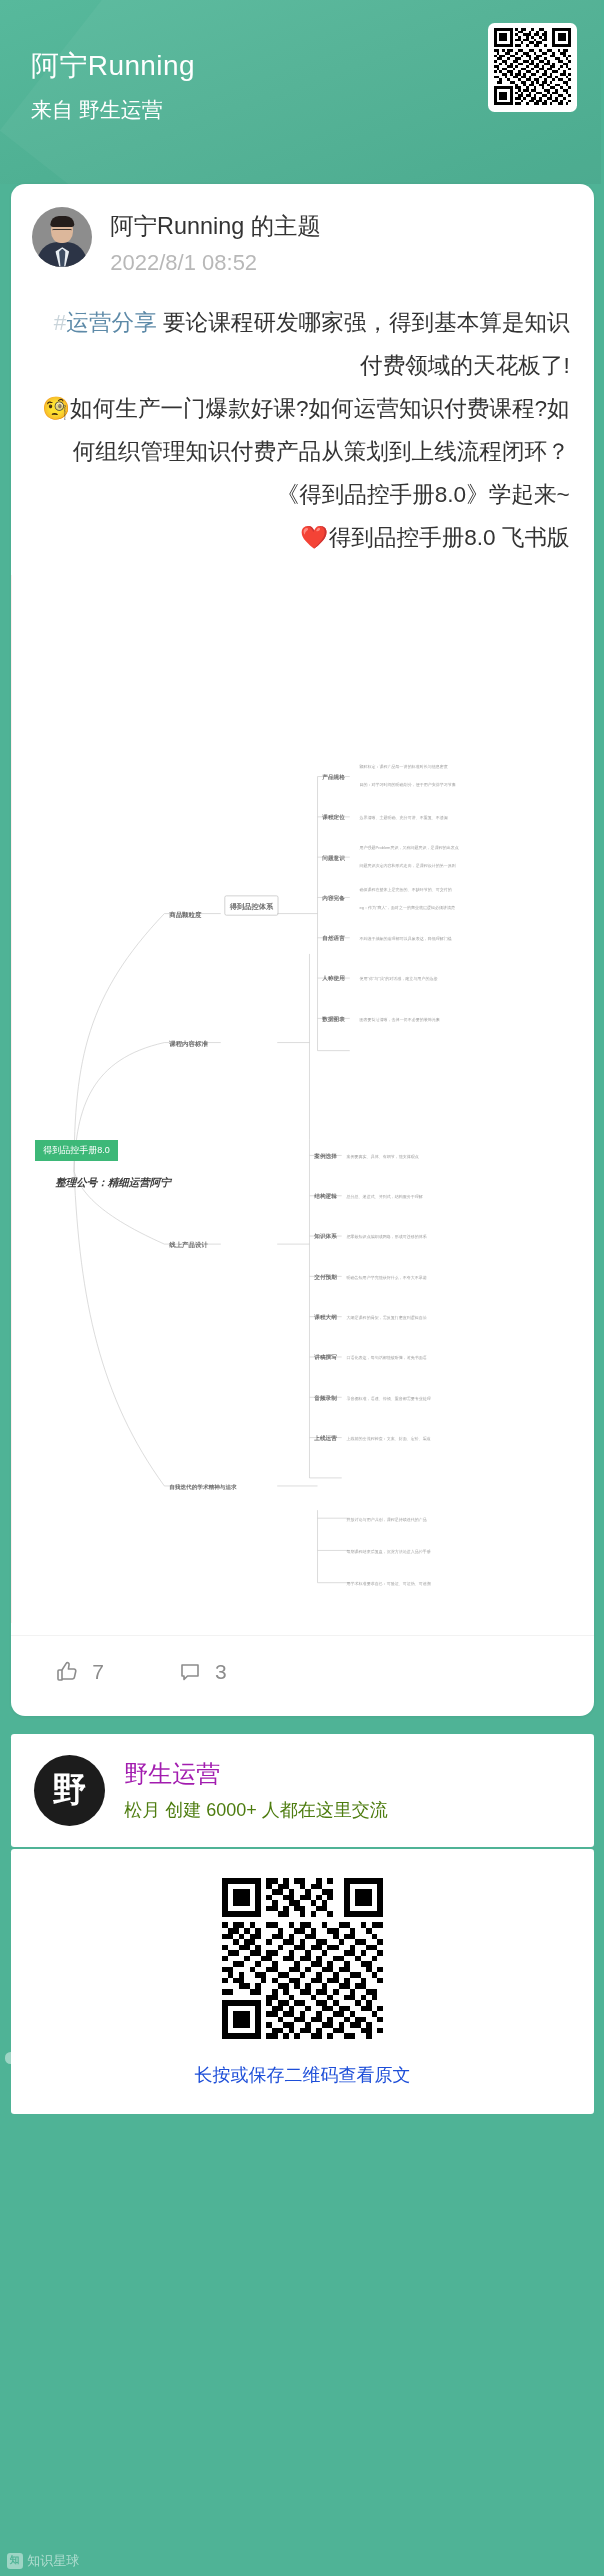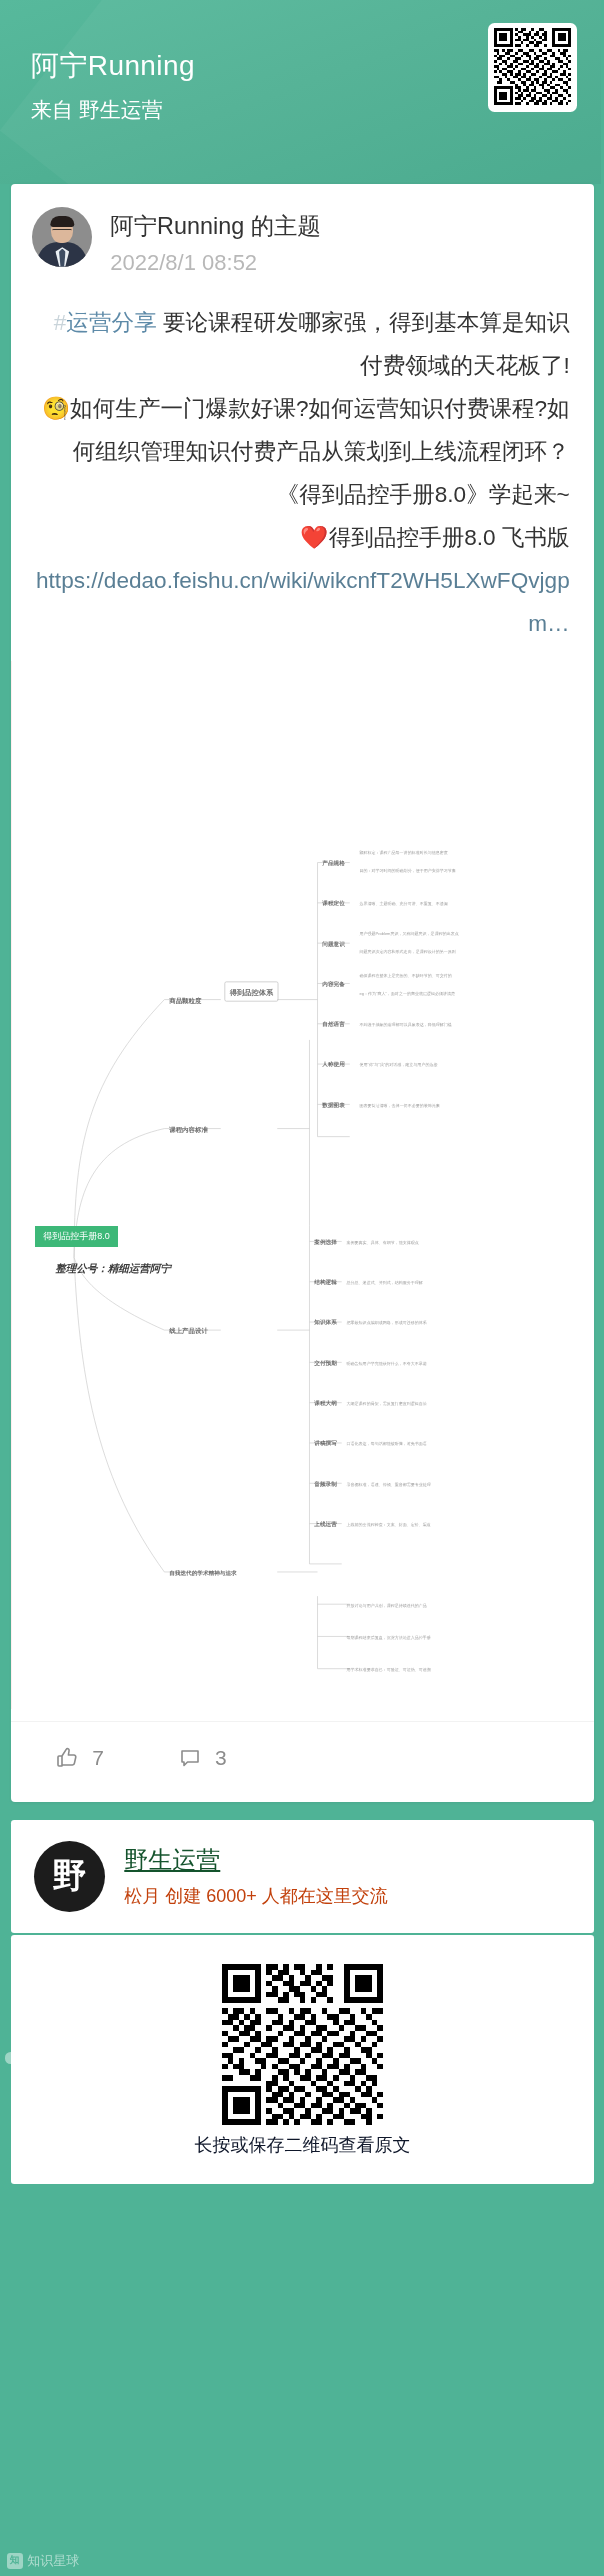--- a/index.html
+++ b/index.html
@@ -63,21 +63,21 @@
     border-radius: 6.5px;
     padding: 5.6px;
     z-index: 3;
   }
 
   
   .card {
     position: relative;
     margin: 0 11.3px;
     background: #ffffff;
-    border-radius: 4px;
+    border-radius: 14px;
     padding-bottom: 4.8px;
     box-shadow: 0 0.8px 3.2px rgba(0,0,0,0.06);
   }
   .card-head {
     display: flex;
     align-items: flex-start;
     padding: 22.6px 21px 4.8px 21px;
   }
   .avatar {
     width: 60px;
@@ -243,48 +243,47 @@
     font-size: 34px;
     display: flex;
     align-items: center;
     justify-content: center;
     flex: 0 0 71px;
     font-weight: bold;
   }
   .group-meta { padding-left: 19.4px; }
   .group-name {
     font-size: 24px;
-    color: #14532d;
+    color: #a21caf;
     line-height: 32px;
-    text-decoration: underline;
   }
   .group-desc {
     font-size: 18px;
-    color: #c2410c;
+    color: #4d7c0f;
     margin-top: 8px;
     line-height: 24px;
   }
 
   
   .bottom-qr-block {
     background: #ffffff;
     border-radius: 3.2px;
     margin-top: 1.6px;
     padding: 29px 0 27.4px 0;
     text-align: center;
   }
   .bottom-qr {
     width: 161px;
     height: 161px;
     margin: 0 auto;
   }
   .bottom-qr-caption {
-    margin-top: 8px;
+    margin-top: 24px;
     font-size: 18px;
-    color: #0f172a;
+    color: #1d4ed8;
   }
 
   
   .wm-left-bottom {
     position: absolute;
     left: 6.5px;
     bottom: 6.5px;
     display: flex;
     align-items: center;
     color: rgba(255,255,255,0.55);
@@ -558,21 +557,20 @@
     <div class="head-meta">
       <div class="topic-title">阿宁Running 的主题</div>
       <div class="topic-date">2022/8/1 08:52</div>
     </div>
   </div>
 
   <div class="post-body">
     <span class="tag"><span class="hash">#</span><span>运营分享</span></span><span> 要论课程研发哪家强，得到基本算是知识付费领域的天花板了!</span><br>
     <span class="emoji">🧐</span><span>如何生产一门爆款好课?如何运营知识付费课程?如何组织管理知识付费产品从策划到上线流程闭环？《得到品控手册8.0》学起来~</span><br>
     <span class="emoji">❤️</span><span>得到品控手册8.0  飞书版</span>
-    <span class="post-link">https://dedao.feishu.cn/wiki/wikcnfT2WH5LXwFQvjgpm…</span>
   </div>
 
   <div class="mindmap-wrap">
     <div class="mindmap">
       <svg width="605" height="1048" viewBox="0 0 750 1300">
         <rect width="750" height="1300" fill="#ffffff"></rect>
         <g stroke="#c8c8c8" fill="none" stroke-width="0.8">
 
           <path d="M 78 740 C 78 600 95 520 190 420"></path>
           <path d="M 78 740 C 80 660 100 600 190 580"></path>

